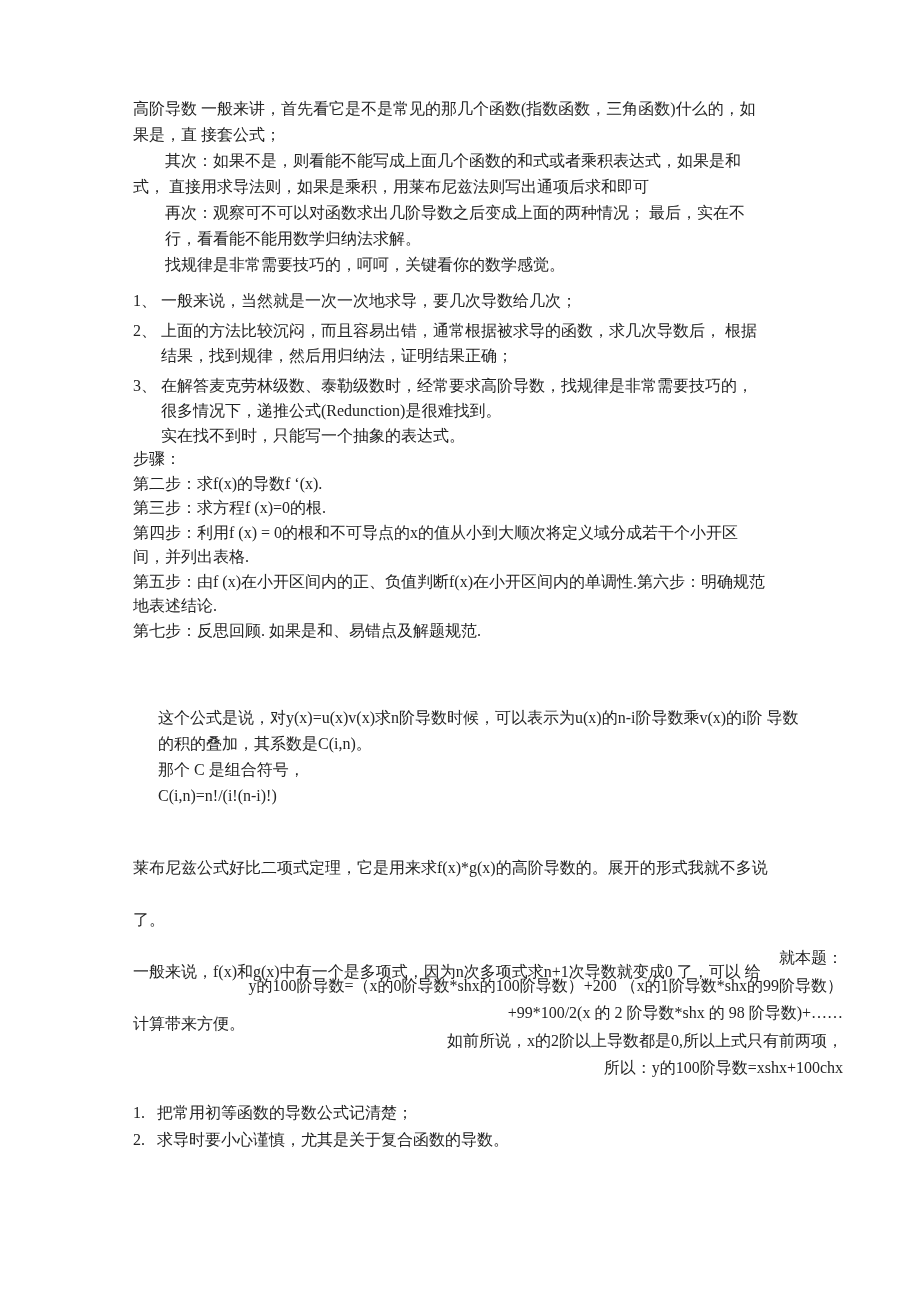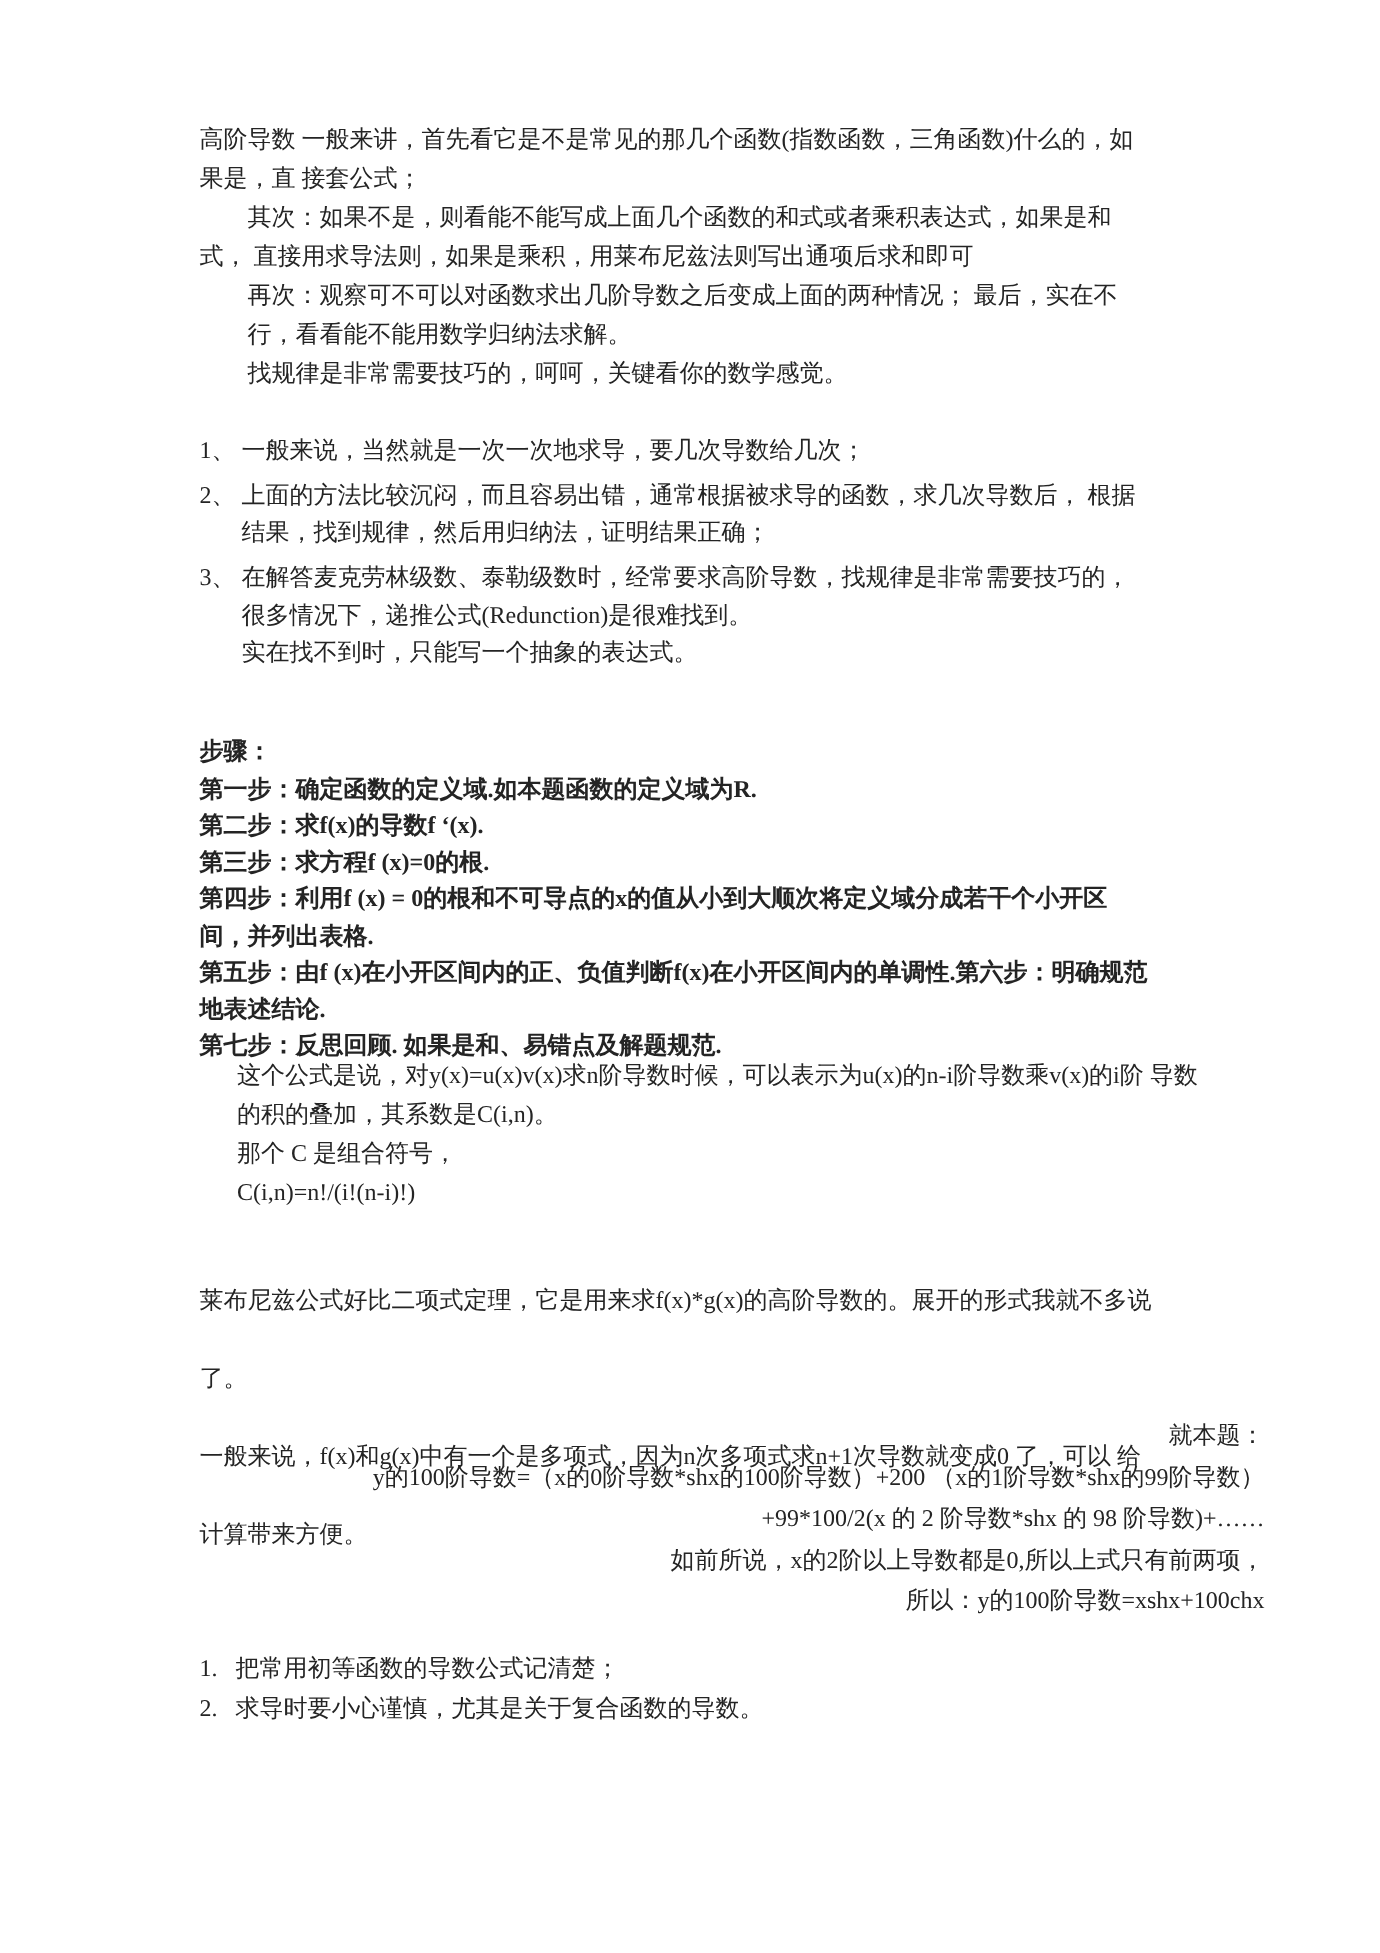--- a/index.html
+++ b/index.html
@@ -10,31 +10,31 @@
     background: #ffffff;
     color: #242424;
     font-family: "Liberation Serif", "DejaVu Serif", serif;
     font-size: 16px;
     overflow: hidden;
   }
   .block { position: absolute; left: 133px; width: 710px; }
   .line { white-space: nowrap; }
   .ind { padding-left: 32px; }
 
-  .intro   { top: 81px;  }
+  .intro   { top: 96px;  }
   .intro   .line { line-height: 26px; }
 
   .methods { top: 288px; }
   .methods .line { line-height: 25px; }
   .li { display: flex; }
   .li + .li { margin-top: 5px; }
   .li .marker { flex: 0 0 28px; line-height: 25px; white-space: nowrap; }
   .li .li-text { flex: 1 1 auto; }
 
-  .steps   { top: 490px; font-weight: bold; }
+  .steps   { top: 447px; }
   .steps   .line { line-height: 24.5px; }
 
   .formula { top: 705px; margin-left: 25px; }
   .formula .line { line-height: 26px; }
 
   .leibniz { top: 828px; }
   .leibniz .line { line-height: 24px; margin-top: 28px; }
 
   .problem { top: 944px; }
   .problem .line { line-height: 27.5px; text-align: right; }
@@ -78,21 +78,20 @@
       <div class="li-text">
         <div class="line">在解答麦克劳林级数、泰勒级数时，经常要求高阶导数，找规律是非常需要技巧的，</div>
         <div class="line">很多情况下，递推公式(Redunction)是很难找到。</div>
         <div class="line">实在找不到时，只能写一个抽象的表达式。</div>
       </div>
     </div>
   </div>
 
   <div class="block steps">
     <div class="line">步骤：</div>
-    <div class="line">第一步：确定函数的定义域.如本题函数的定义域为R.</div>
     <div class="line">第二步：求f(x)的导数f ‘(x).</div>
     <div class="line">第三步：求方程f (x)=0的根.</div>
     <div class="line">第四步：利用f (x) = 0的根和不可导点的x的值从小到大顺次将定义域分成若干个小开区</div>
     <div class="line">间，并列出表格.</div>
     <div class="line">第五步：由f (x)在小开区间内的正、负值判断f(x)在小开区间内的单调性.第六步：明确规范</div>
     <div class="line">地表述结论.</div>
     <div class="line">第七步：反思回顾. 如果是和、易错点及解题规范.</div>
   </div>
 
   <div class="block formula">

